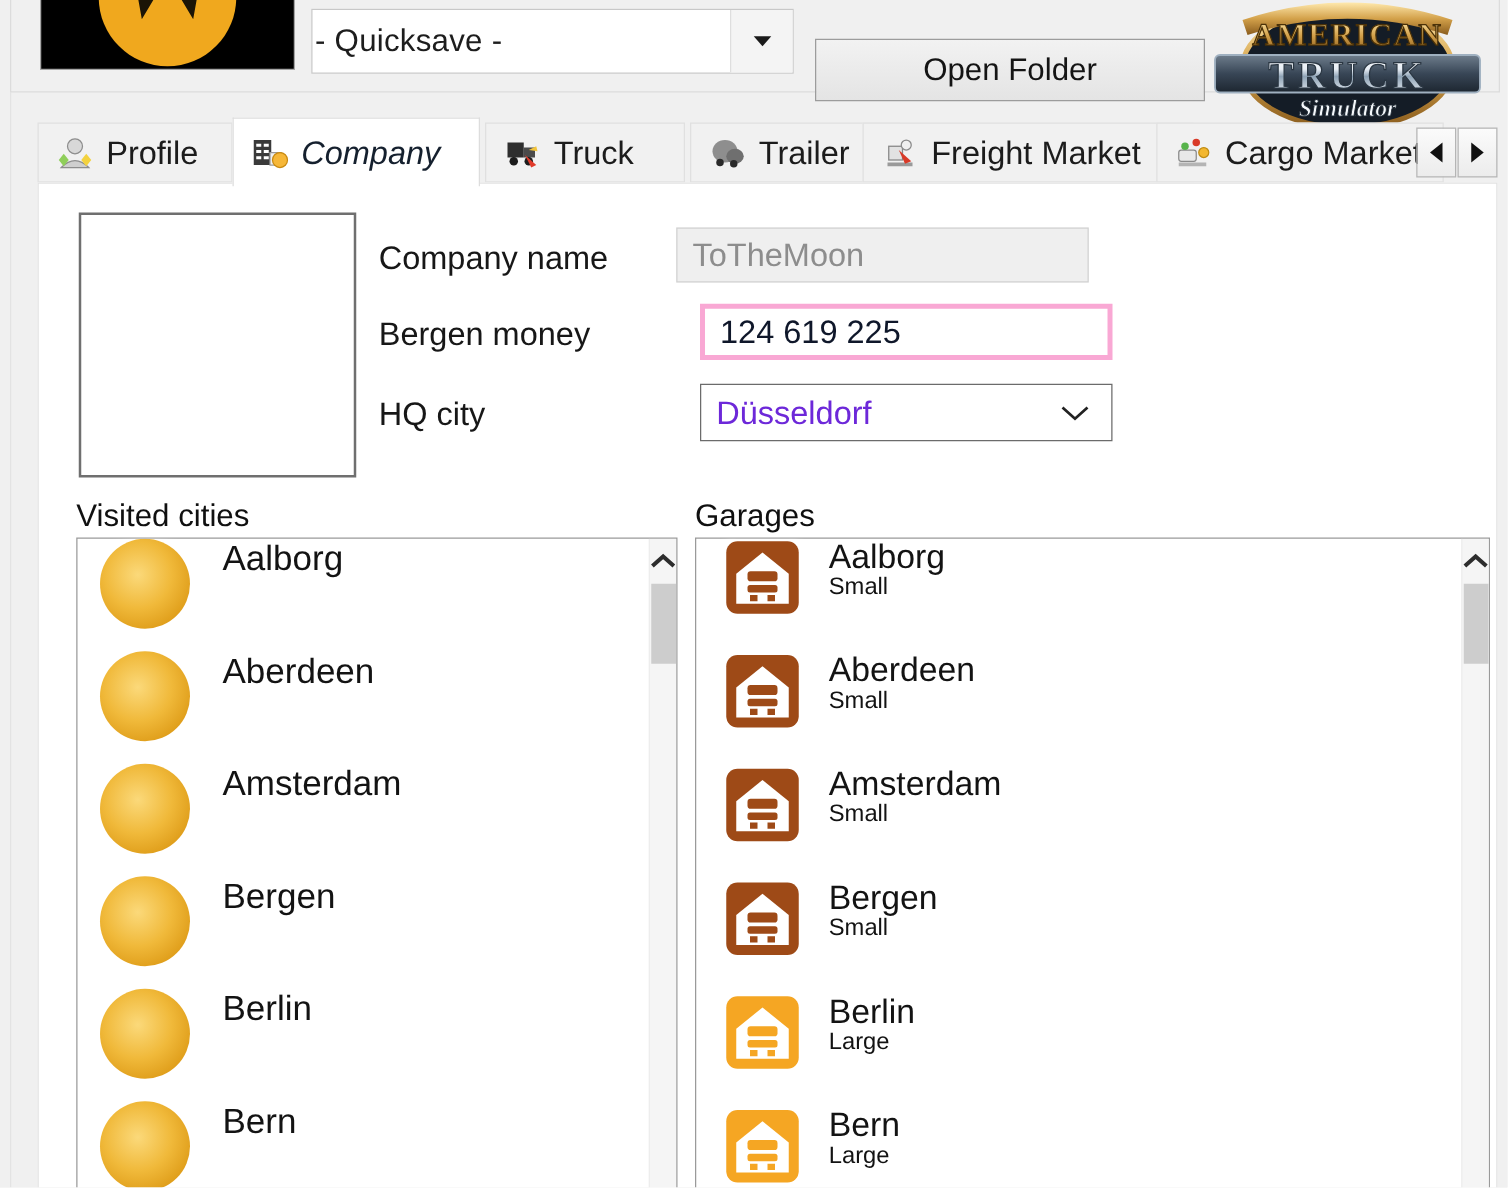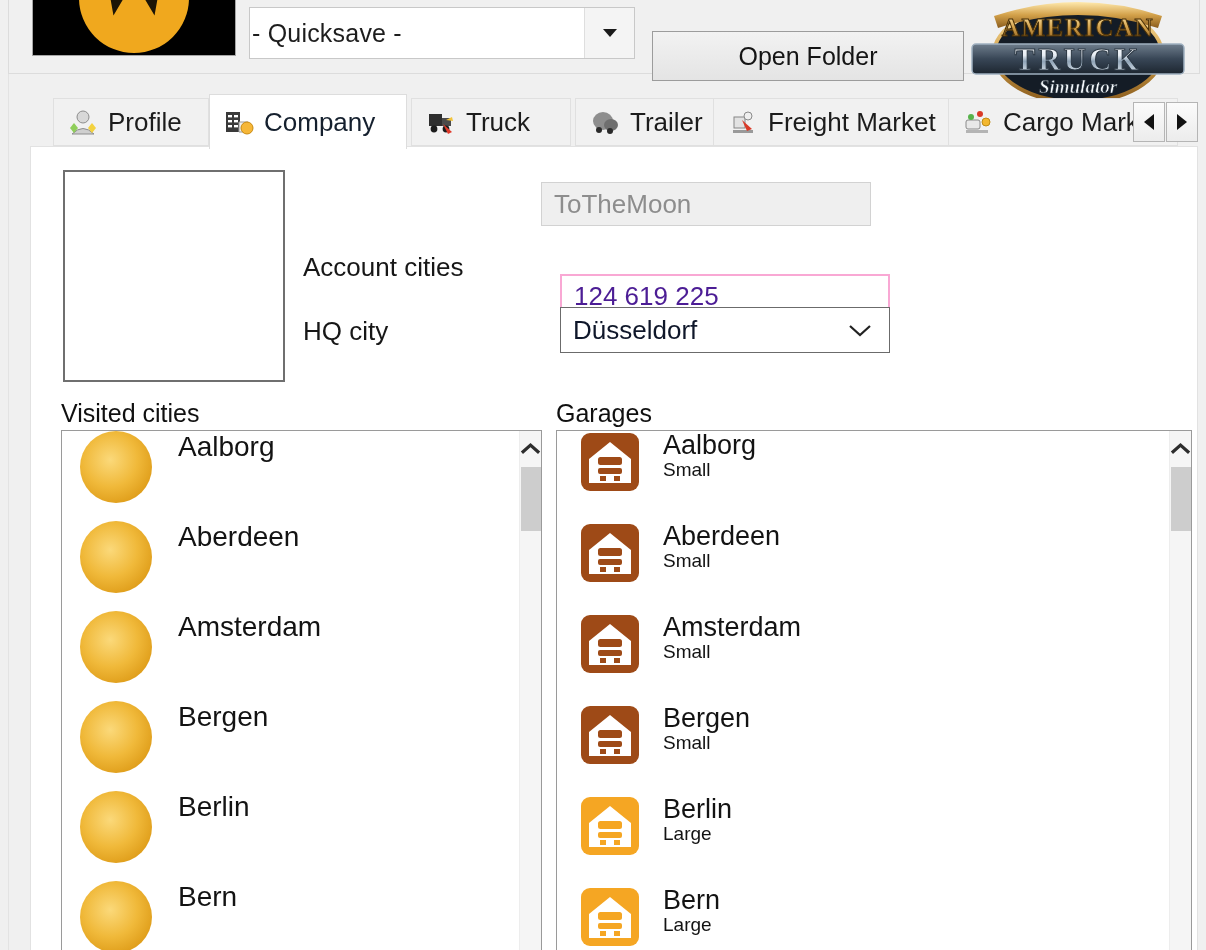--- a/index.html
+++ b/index.html
@@ -35,45 +35,45 @@
 
   .open-folder{position:absolute;left:652px;top:7px;width:312px;height:50px;
           background:linear-gradient(#f2f2f2,#e4e4e4);border:1px solid #9c9c9c;box-sizing:border-box;
           display:flex;align-items:center;justify-content:center;font-size:25px;color:#141414;margin-top:24px;}
 
   .ats-logo{position:absolute;left:960px;top:-8px;width:236px;height:120px;}
 
   
   .tabstrip{position:absolute;left:30px;top:94px;right:8px;height:52px;}
   .tab{position:absolute;top:4px;height:48px;background:#f1f1f1;border:1px solid #e0e0e0;
-       box-sizing:border-box;display:flex;align-items:center;gap:10px;padding:0 14px;cursor:default;margin-left:23px;}
+       box-sizing:border-box;display:flex;align-items:center;gap:10px;padding:0 14px;cursor:default;}
   .tab.active{top:0;height:55px;background:#fff;border:1px solid #ddd;border-bottom:none;z-index:3;}
   .tab .tlabel{font-size:26px;color:#1c1c1c;white-space:nowrap;}
-  .tab.active .tlabel{color:#15202e;}
+  .tab.active .tlabel{color:#15202e;font-style:italic;}
   .tabicon{width:30px;height:28px;flex:0 0 30px;}
 
   .tabnav{position:absolute;right:8px;top:102px;display:flex;}
   .navbtn{width:32px;height:40px;background:linear-gradient(#fbfbfb,#ececec);
           border:1px solid #b5b5b5;box-sizing:border-box;display:flex;align-items:center;justify-content:center;margin-left:1px;}
   .tri-l{width:0;height:0;border-top:8px solid transparent;border-bottom:8px solid transparent;border-right:10px solid #111;}
   .tri-r{width:0;height:0;border-top:8px solid transparent;border-bottom:8px solid transparent;border-left:10px solid #111;}
 
   
   .page{position:absolute;left:30px;top:146px;right:8px;bottom:-10px;background:#fff;border:1px solid #e2e2e2;box-sizing:border-box;}
 
   .pic-box{position:absolute;left:32px;top:23px;width:222px;height:212px;background:#fff;border:2px solid #6f6f6f;box-sizing:border-box;}
 
   .frow{position:absolute;display:flex;align-items:center;}
   .flabel{font-size:26px;color:#171717;}
   .finput{box-sizing:border-box;display:flex;align-items:center;font-size:26px;}
   .finput.readonly{background:#efefef;border:1px solid #d2d2d2;color:#8d8d8d;}
-  .finput.normal{background:#fff;border:2px solid #f9a8d4;color:#4c1d95;margin-top:31px;}
+  .finput.normal{background:#fff;border:4px solid #f9a8d4;color:#0f172a;}
   .finput .v{padding-left:12px;}
   .combo{position:absolute;background:#fff;border:1px solid #6b6b6b;box-sizing:border-box;
-         display:flex;align-items:center;font-size:26px;color:#0f172a;}
+         display:flex;align-items:center;font-size:26px;color:#6d28d9;}
   .combo .v{padding-left:12px;flex:1;}
   .chev{width:26px;height:16px;margin-right:16px;}
 
   
   .panel-title{position:absolute;font-size:25px;color:#101010;}
   .listbox{position:absolute;background:#fff;border:1px solid #9a9a9a;box-sizing:border-box;overflow:hidden;}
   .listinner{position:absolute;left:0;top:0;right:22px;bottom:0;overflow:hidden;}
   .lrow{display:flex;align-items:flex-start;box-sizing:border-box;}
 
   .city-row{height:90px;padding-left:18px;gap:26px;}
@@ -228,26 +228,29 @@
     </div>
     <div class="navbtn">
       <span class="tri-r"></span>
     </div>
   </div>
 
   <div class="page">
 
     <div class="pic-box"></div>
 
+    <div class="frow" style="left:272px;top:44px;">
+      <span class="flabel">Company name</span>
+    </div>
     <div class="finput readonly" style="position:absolute;left:510px;top:35px;width:330px;height:44px;">
       <span class="v">ToTheMoon</span>
     </div>
 
     <div class="frow" style="left:272px;top:105px;">
-      <span class="flabel">Account cities</span>
+      <span class="flabel">Bergen money</span>
     </div>
     <div class="finput normal" style="position:absolute;left:529px;top:96px;width:330px;height:45px;">
       <span class="v">124 619 225</span>
     </div>
 
     <div class="frow" style="left:272px;top:169px;">
       <span class="flabel">HQ city</span>
     </div>
     <div class="combo" style="left:529px;top:160px;width:330px;height:46px;">
       <span class="v">Düsseldorf</span>

